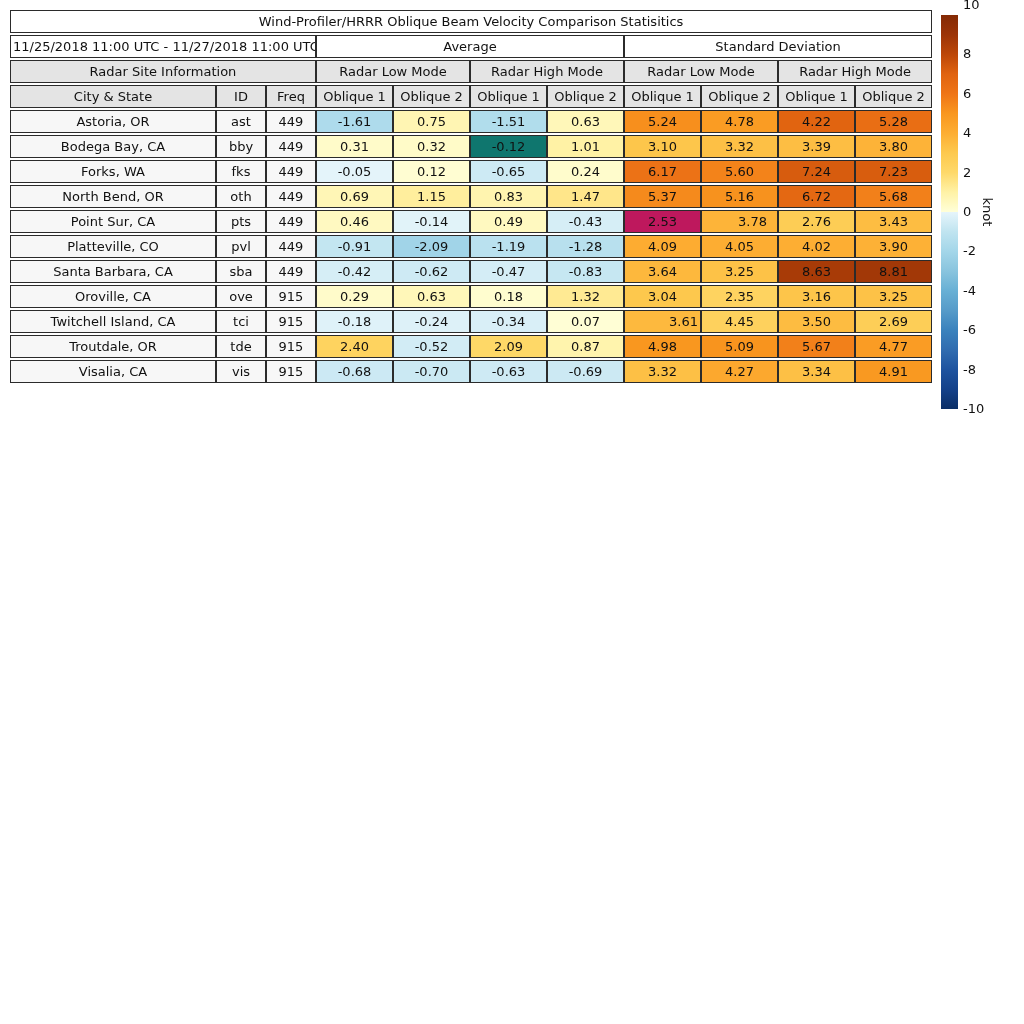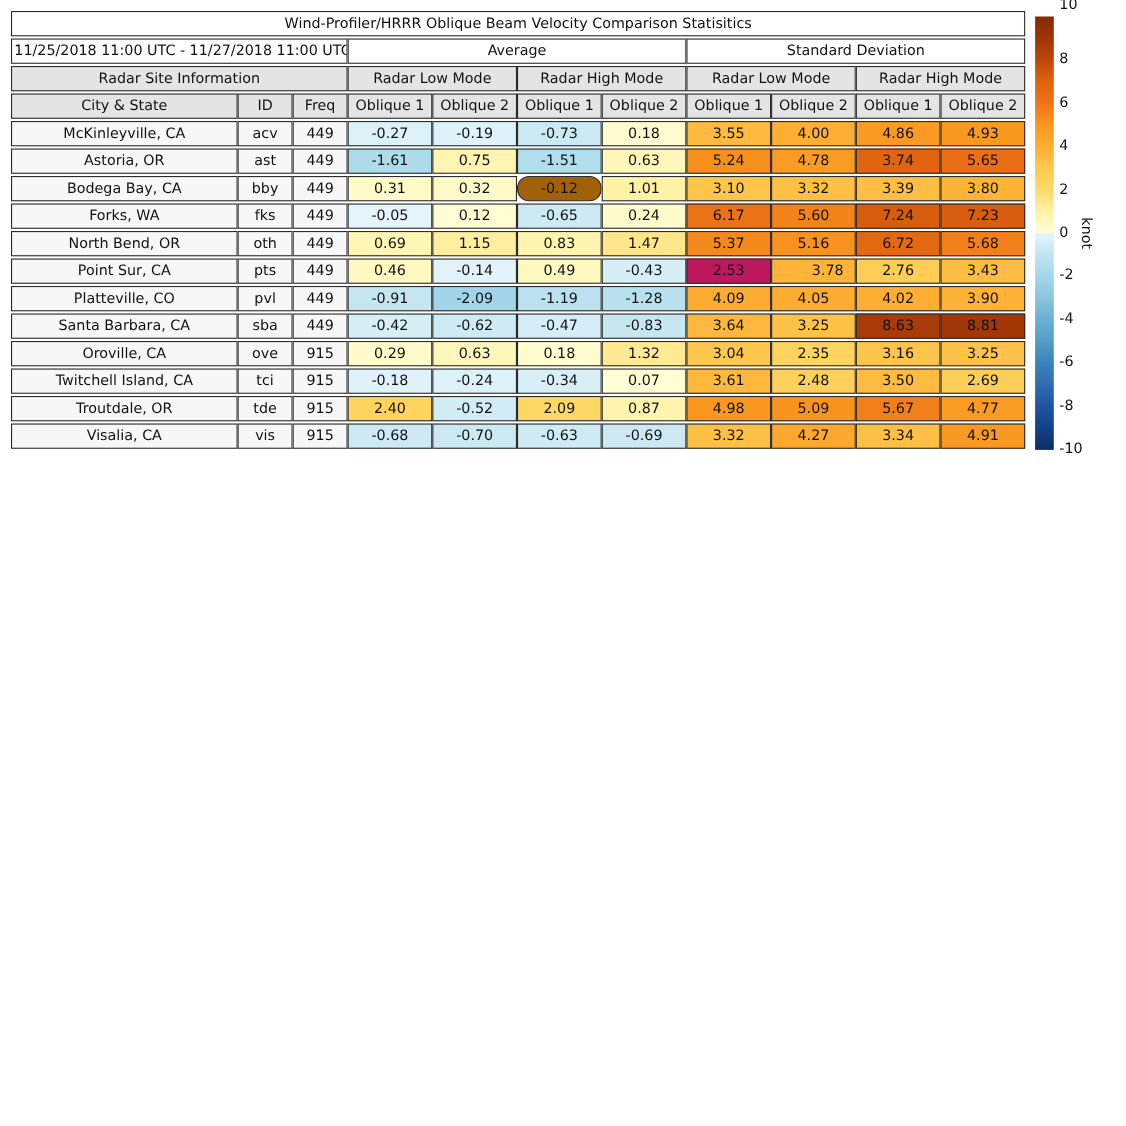--- a/index.html
+++ b/index.html
@@ -72,52 +72,39 @@
           <td class="cell-gray">Oblique 1</td>
           <td class="cell-gray">Oblique 2</td>
           <td class="cell-gray">Oblique 1</td>
           <td class="cell-gray">Oblique 2</td>
           <td class="cell-gray">Oblique 1</td>
           <td class="cell-gray">Oblique 2</td>
           <td class="cell-gray">Oblique 1</td>
           <td class="cell-gray">Oblique 2</td>
         </tr>
         <tr>
-          <td class="cell-label">McKinleyville, CA</td>
-          <td class="cell-label">acv</td>
-          <td class="cell-label">449</td>
-          <td class="" style="background: rgb(220, 240, 248);">-0.27</td>
-          <td class="" style="background: rgb(223, 242, 249);">-0.19</td>
-          <td class="" style="background: rgb(202, 233, 243);">-0.73</td>
-          <td class="" style="background: rgb(255, 253, 207);">0.18</td>
-          <td class="" style="background: rgb(253, 186, 63);">3.55</td>
-          <td class="" style="background: rgb(253, 174, 51);">4.00</td>
-          <td class="" style="background: rgb(250, 154, 34);">4.86</td>
-          <td class="" style="background: rgb(249, 153, 32);">4.93</td>
-        </tr>
-        <tr>
           <td class="cell-label">Astoria, OR</td>
           <td class="cell-label">ast</td>
           <td class="cell-label">449</td>
           <td class="" style="background: rgb(174, 219, 236);">-1.61</td>
           <td class="" style="background: rgb(255, 245, 179);">0.75</td>
           <td class="" style="background: rgb(177, 221, 236);">-1.51</td>
           <td class="" style="background: rgb(255, 247, 185);">0.63</td>
           <td class="" style="background: rgb(247, 143, 29);">5.24</td>
           <td class="" style="background: rgb(250, 156, 35);">4.78</td>
-          <td class="" style="background: rgb(225, 100, 16);">3.74</td>
-          <td class="" style="background: rgb(233, 110, 20);">5.65</td>
+          <td class="" style="background: rgb(225, 100, 16);">4.22</td>
+          <td class="" style="background: rgb(233, 110, 20);">5.28</td>
         </tr>
         <tr>
           <td class="cell-label">Bodega Bay, CA</td>
           <td class="cell-label">bby</td>
           <td class="cell-label">449</td>
           <td class="" style="background: rgb(255, 251, 201);">0.31</td>
           <td class="" style="background: rgb(255, 251, 200);">0.32</td>
-          <td class="" style="background: #a16207; border-radius: 11px;">-0.12</td>
+          <td class="" style="background: #0f766e;">-0.12</td>
           <td class="" style="background: rgb(255, 242, 165);">1.01</td>
           <td class="" style="background: rgb(253, 198, 75);">3.10</td>
           <td class="" style="background: rgb(253, 192, 69);">3.32</td>
           <td class="" style="background: rgb(253, 190, 67);">3.39</td>
           <td class="" style="background: rgb(253, 179, 56);">3.80</td>
         </tr>
         <tr>
           <td class="cell-label">Forks, WA</td>
           <td class="cell-label">fks</td>
           <td class="cell-label">449</td>
@@ -196,22 +183,22 @@
           <td class="" style="background: rgb(253, 194, 71);">3.25</td>
         </tr>
         <tr>
           <td class="cell-label">Twitchell Island, CA</td>
           <td class="cell-label">tci</td>
           <td class="cell-label">915</td>
           <td class="" style="background: rgb(223, 242, 249);">-0.18</td>
           <td class="" style="background: rgb(221, 241, 248);">-0.24</td>
           <td class="" style="background: rgb(217, 239, 247);">-0.34</td>
           <td class="" style="background: rgb(255, 254, 213);">0.07</td>
-          <td class="" style="background: rgb(253, 185, 62);">3.61</td>
-          <td class="" style="background: rgb(254, 209, 93);">2.48</td>
+          <td class="" style="background: rgb(253, 185, 62); text-align: right;">3.61</td>
+          <td class="" style="background: rgb(254, 209, 93);">4.45</td>
           <td class="" style="background: rgb(253, 188, 65);">3.50</td>
           <td class="" style="background: rgb(253, 206, 87);">2.69</td>
         </tr>
         <tr>
           <td class="cell-label">Troutdale, OR</td>
           <td class="cell-label">tde</td>
           <td class="cell-label">915</td>
           <td class="" style="background: rgb(254, 211, 95);">2.40</td>
           <td class="" style="background: rgb(210, 236, 245);">-0.52</td>
           <td class="" style="background: rgb(254, 216, 103);">2.09</td>

